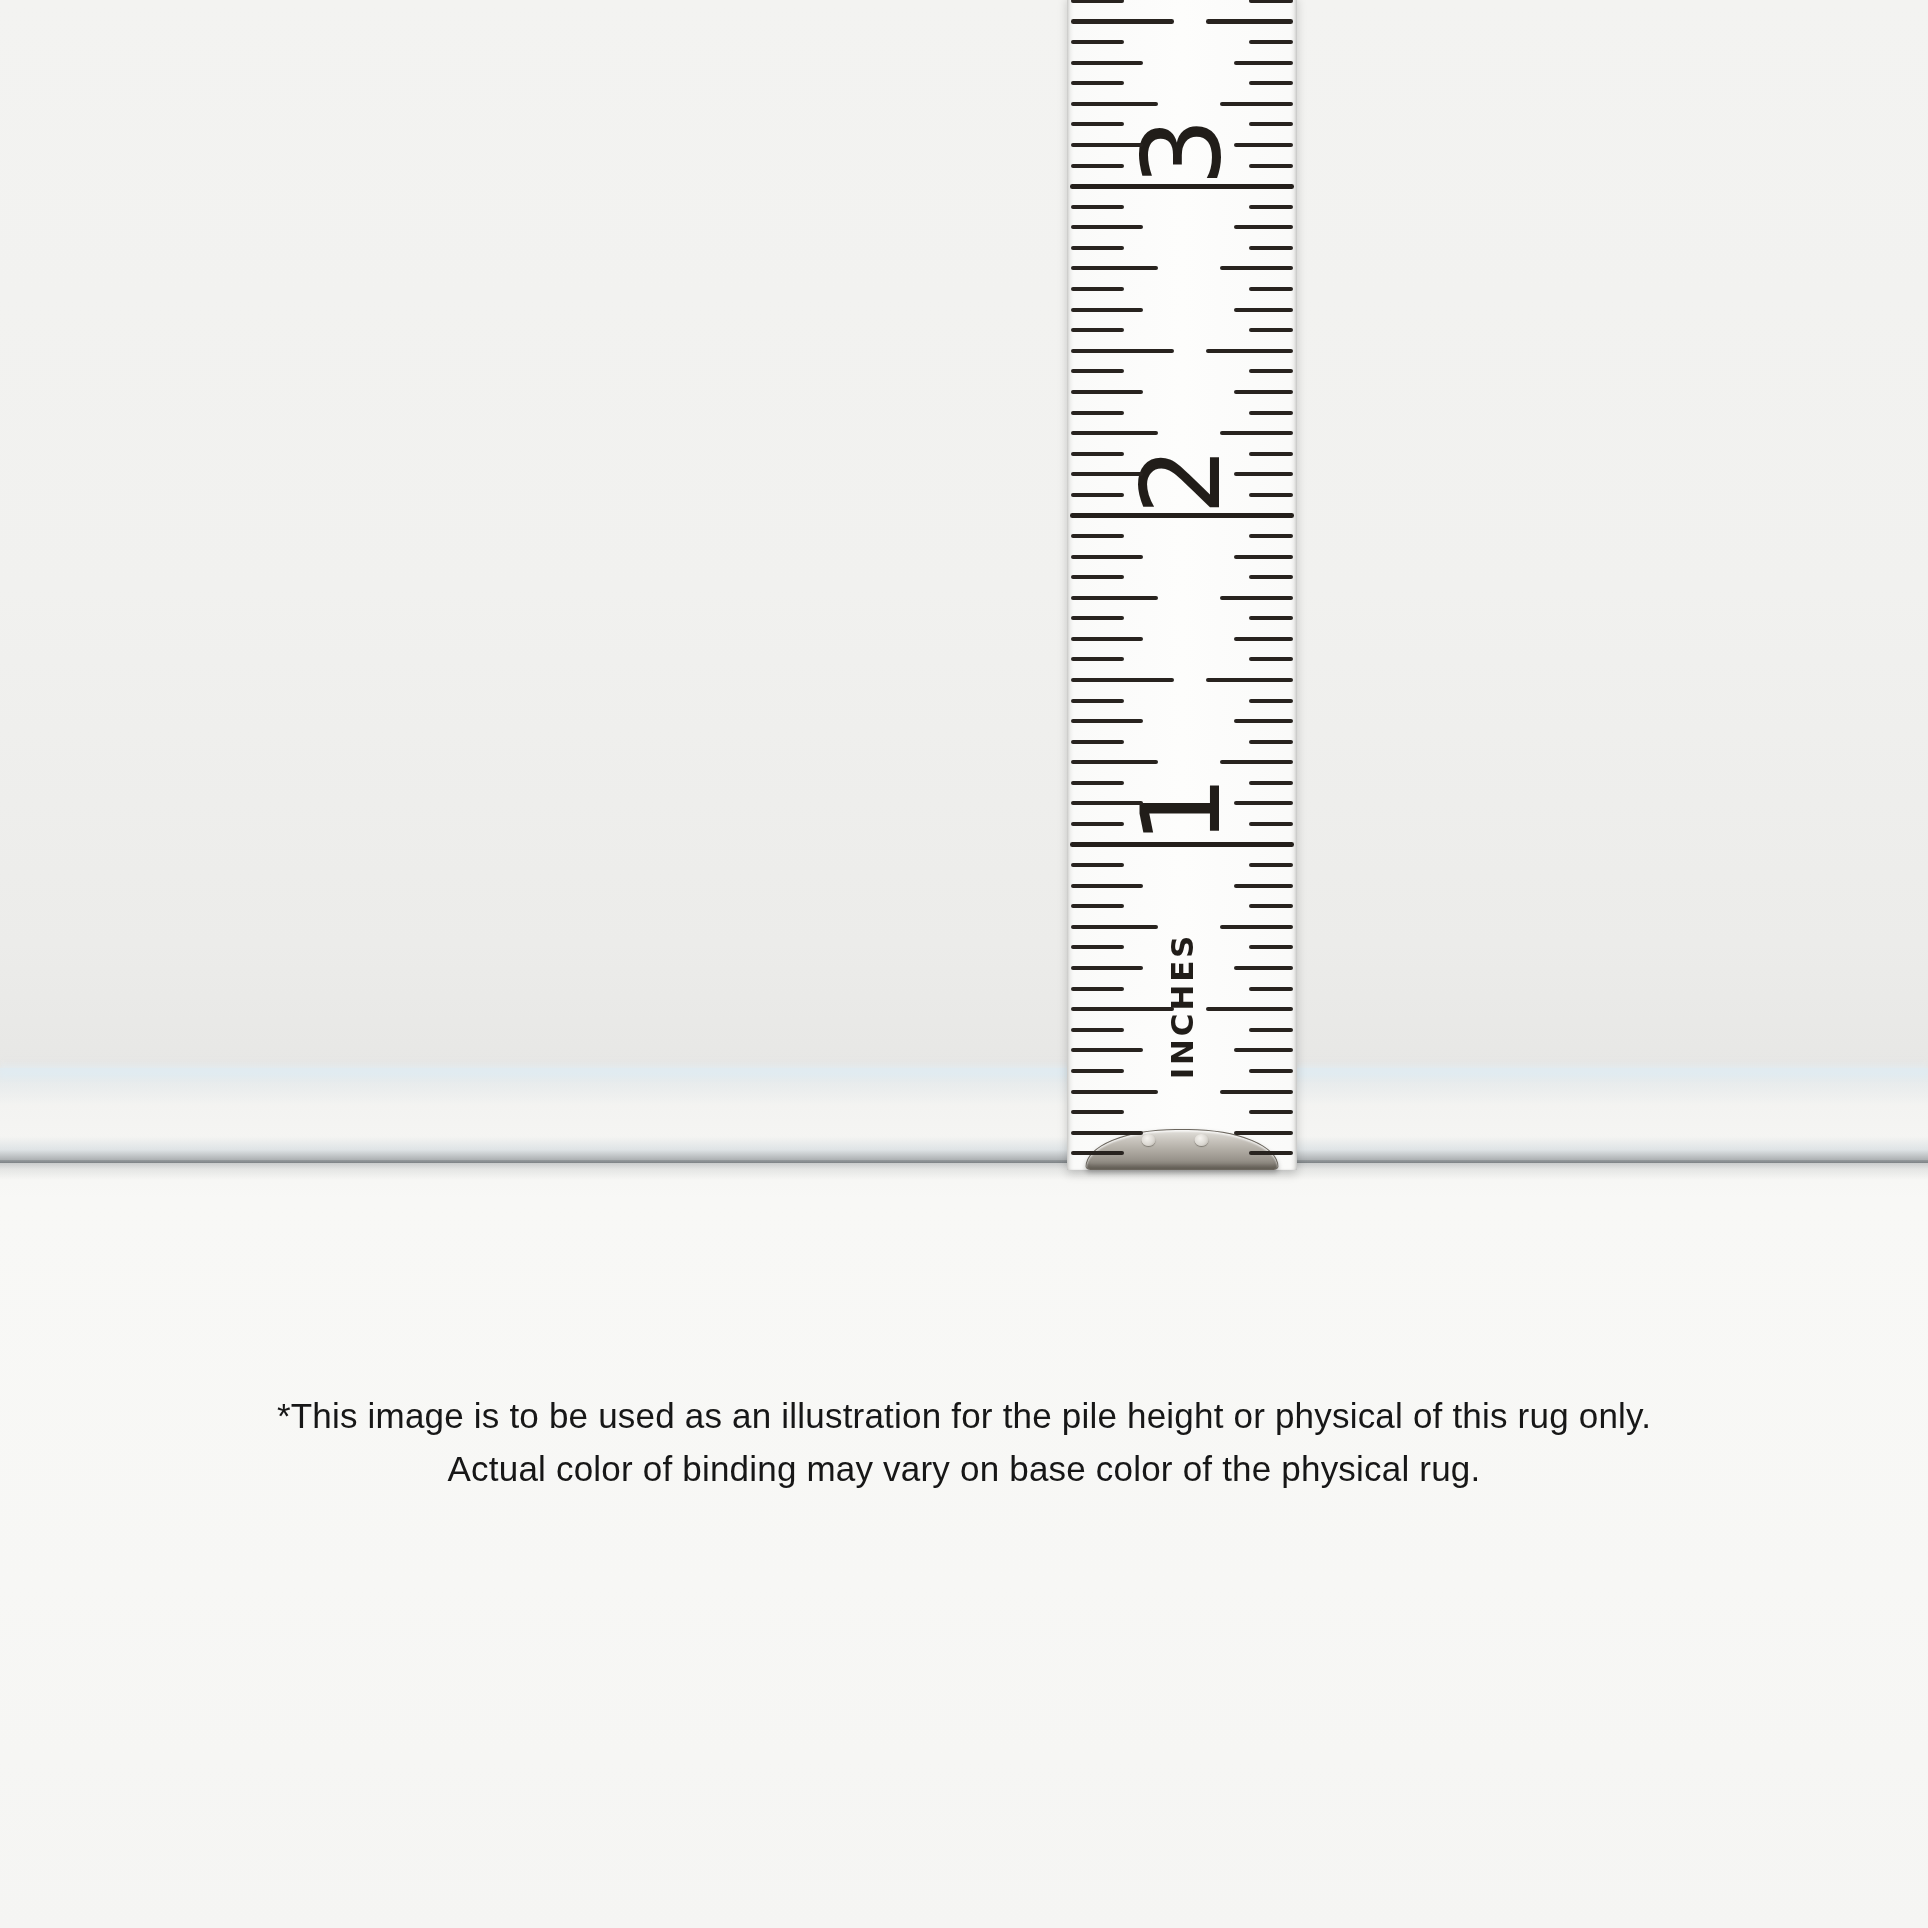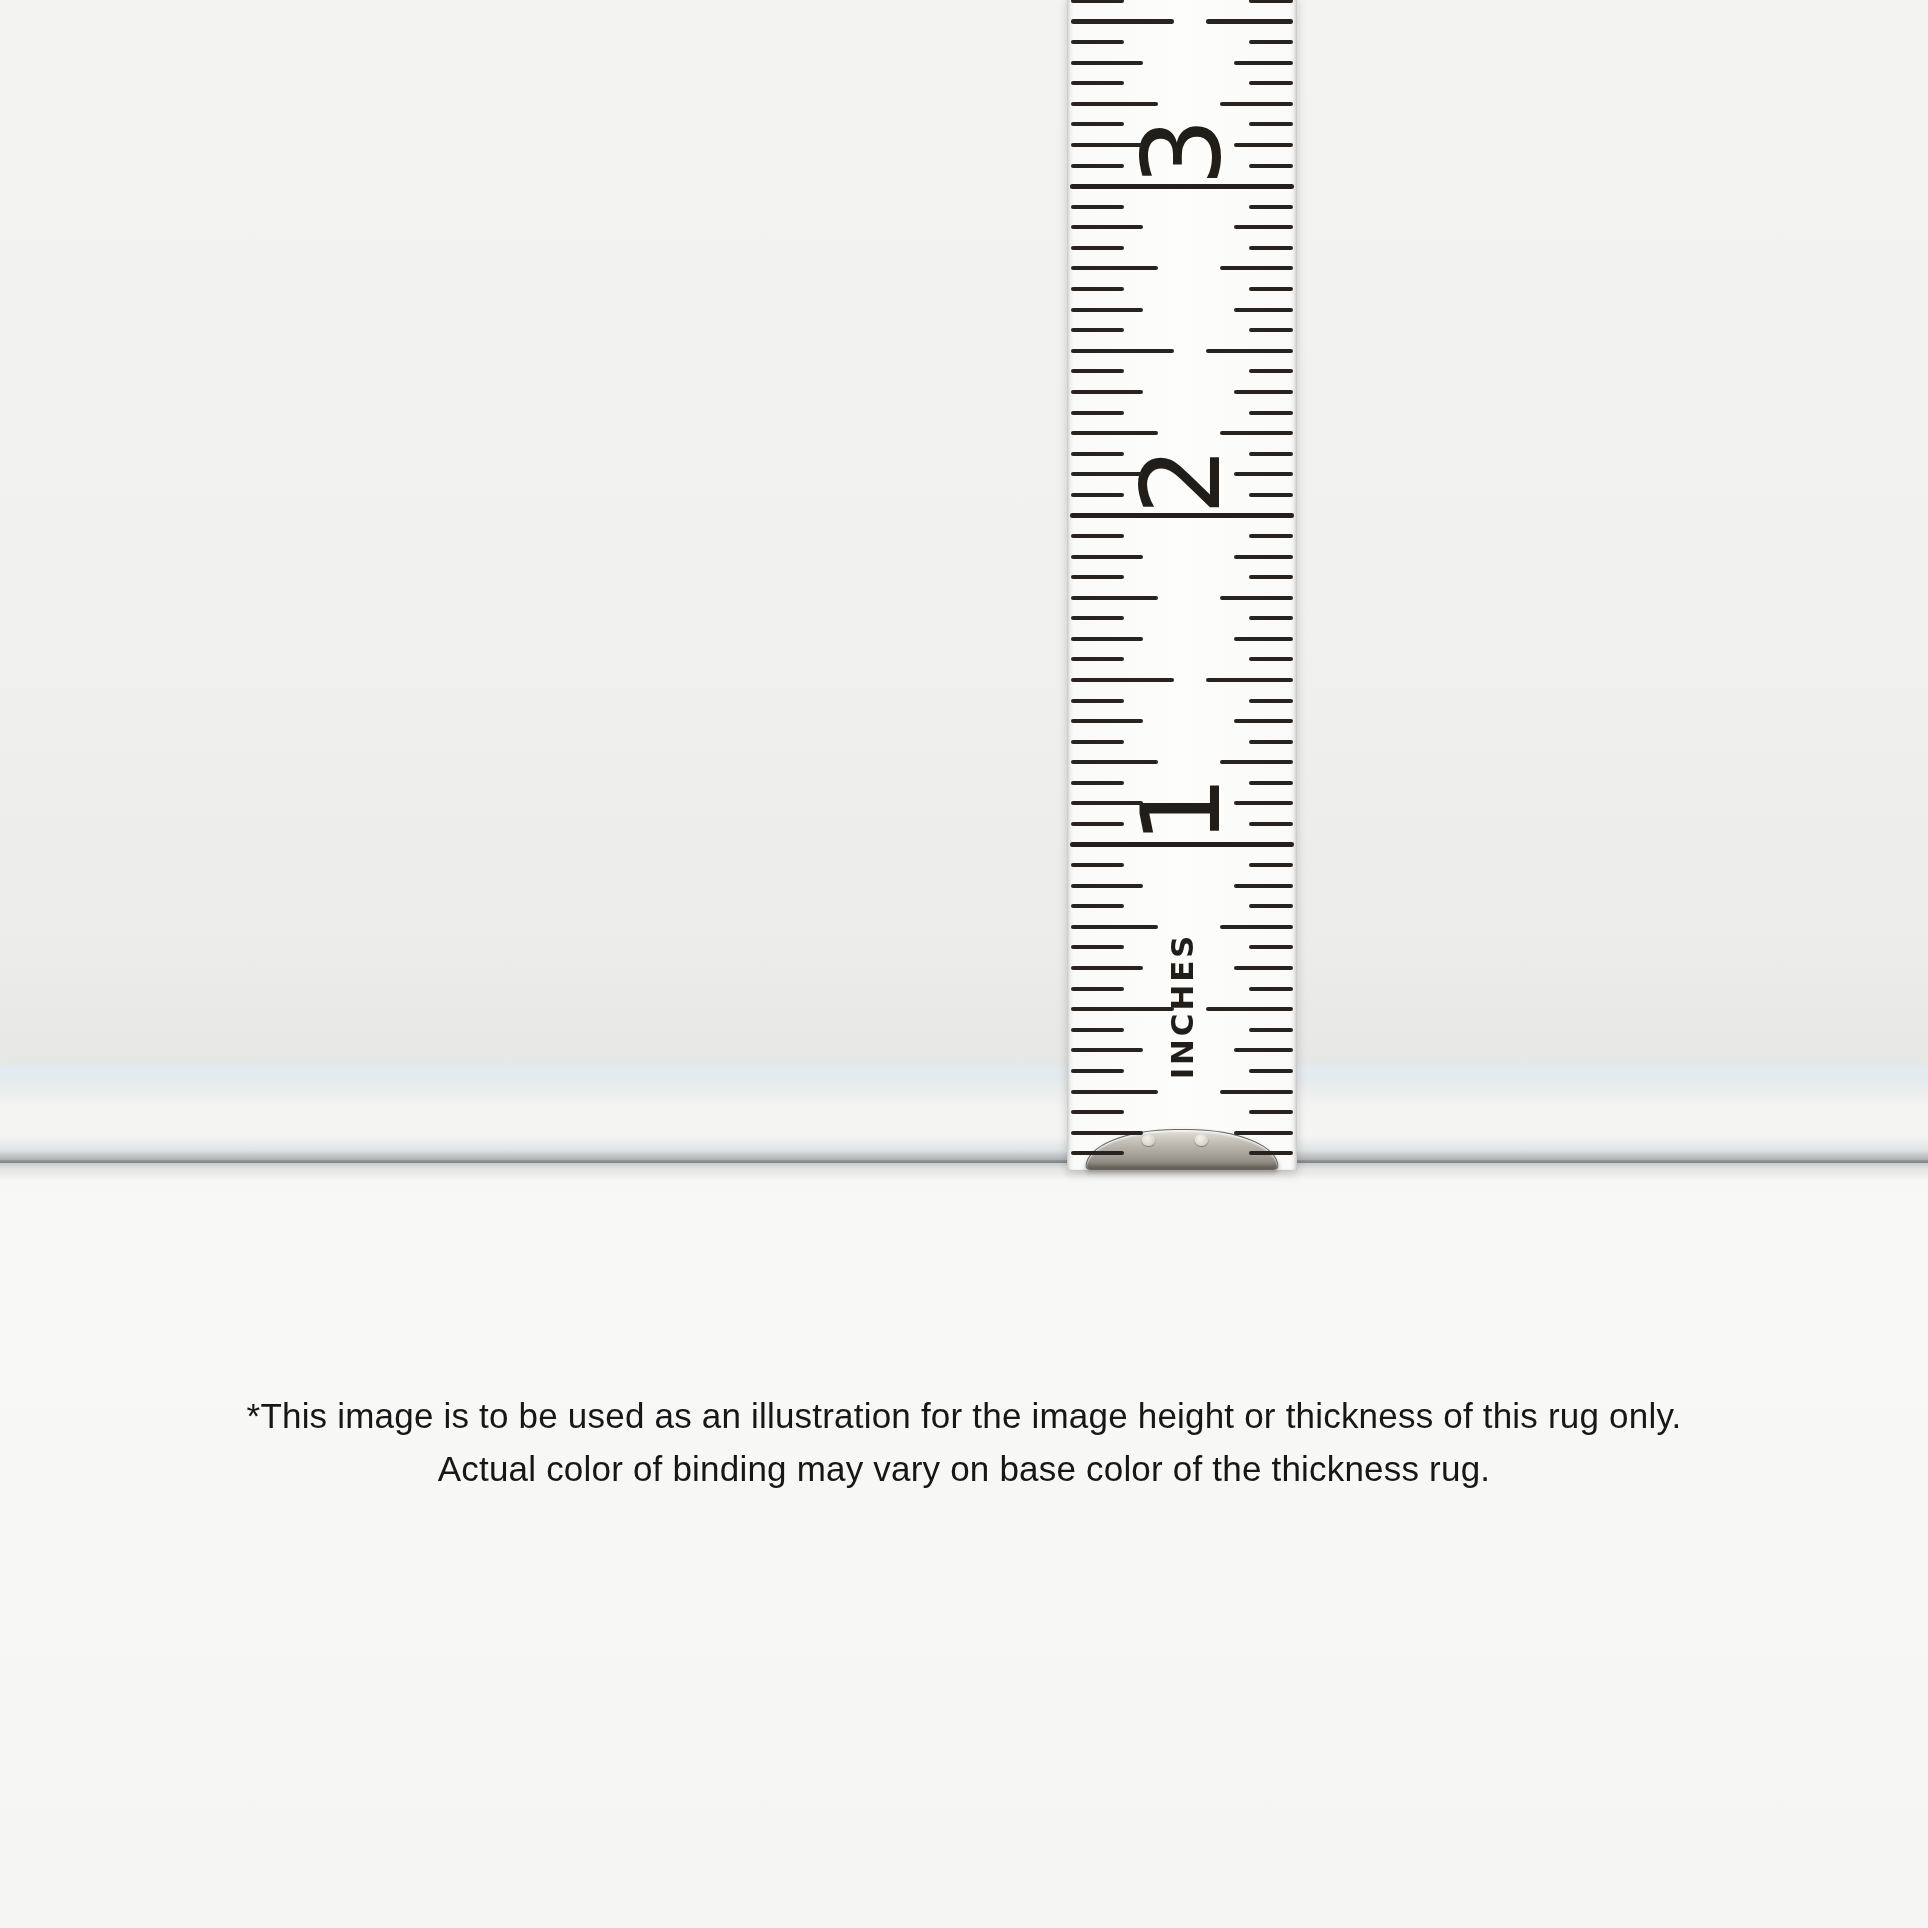--- a/index.html
+++ b/index.html
@@ -225,18 +225,18 @@
       <div class="tick right" style="top: 66px; width: 59px;"></div>
       <div class="tick left" style="top: 45px; width: 53px;"></div>
       <div class="tick right" style="top: 45px; width: 44px;"></div>
       <div class="tick left" style="top: 24.6px; width: 103px;"></div>
       <div class="tick right" style="top: 24.6px; width: 87px;"></div>
       <div class="tick left" style="top: 4px; width: 53px;"></div>
       <div class="tick right" style="top: 4px; width: 44px;"></div>
     </div>
 
   <div class="caption">
-    <div>*This image is to be used as an illustration for the image height or thickness of this rug only.</div>
-    <div>Actual color of binding may vary on base color of the thickness rug.</div>
+    <div>*This image is to be used as an illustration for the pile height or physical of this rug only.</div>
+    <div>Actual color of binding may vary on base color of the physical rug.</div>
   </div>
 
 </div>
 
 
 </body></html>

